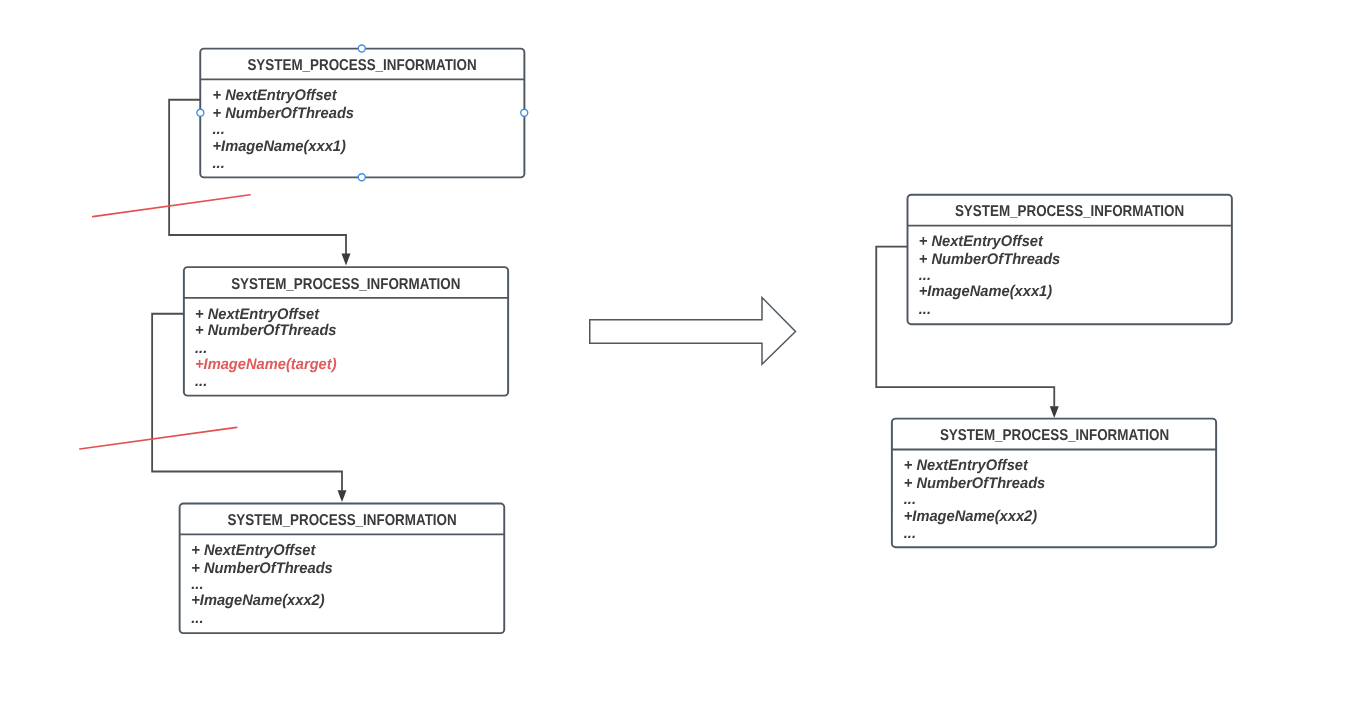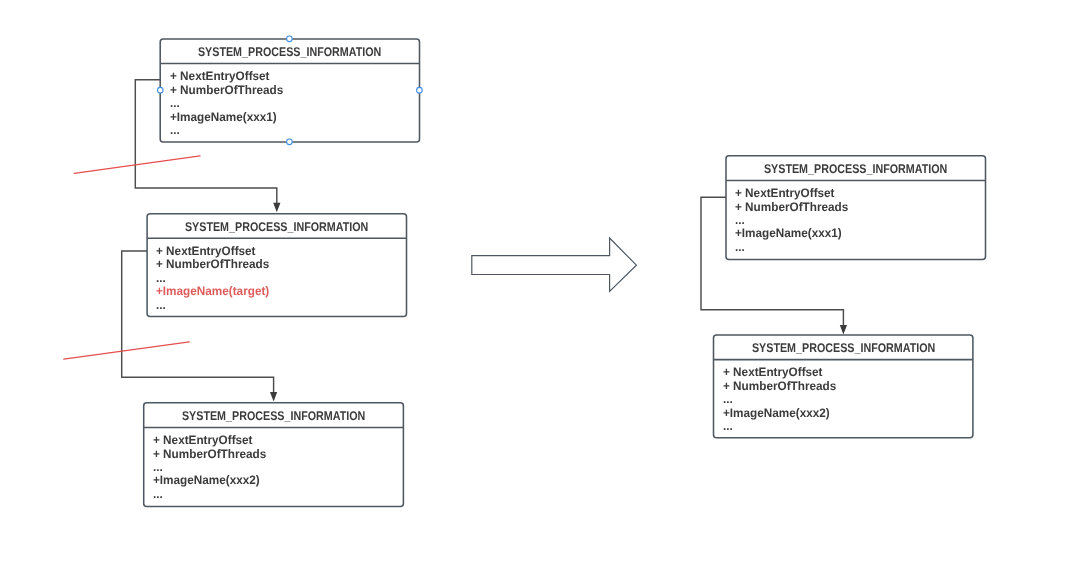--- a/index.html
+++ b/index.html
@@ -7,21 +7,21 @@
   body{width:1080px;height:566px;background:#ffffff;overflow:hidden;position:relative;
        font-family:"Liberation Sans",sans-serif;
        -webkit-font-smoothing:antialiased;text-rendering:geometricPrecision;}
   #stage{position:absolute;left:0;top:0;width:1080px;height:566px;}
   svg.layer{position:absolute;left:0;top:0;width:1080px;height:566px;overflow:visible;}
 
   .uml{position:absolute;box-sizing:border-box;background:transparent;}
   .uml > .ttl{position:absolute;left:0;right:0;top:0;height:24.6px;text-align:center;border-radius:12px;}
   .uml > .ttl > span{position:relative;top:4.4px;display:inline-block;white-space:nowrap;
        font-size:12.6px;font-weight:bold;color:#3b3b3b;transform:scaleX(0.852);}
-  .uml > .body{position:absolute;left:8.45px;top:31.3px;right:0;}
+  .uml > .body{position:absolute;left:8.45px;top:31.3px;right:0;font-style:italic;}
   .uml > .body > div{font-size:12.3px;font-weight:bold;color:#3b3b3b;white-space:nowrap;
        line-height:13.45px;transform:scaleX(0.955);transform-origin:left center;}
   .uml > .body > div.red{color:#e05c5c;}
 </style>
 </head>
 <body>
 
 <div id="stage">
 
   <svg class="layer" viewBox="0 0 1080 566">

